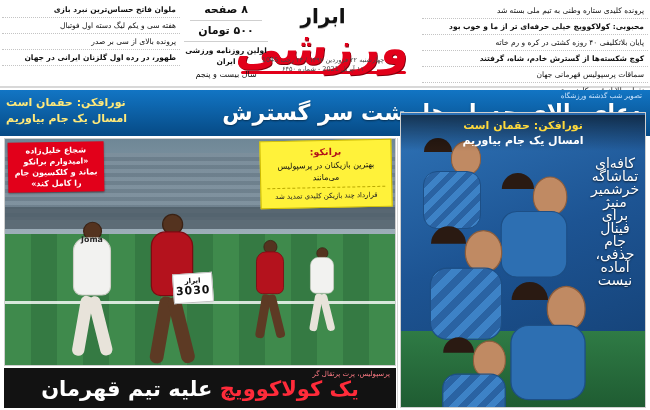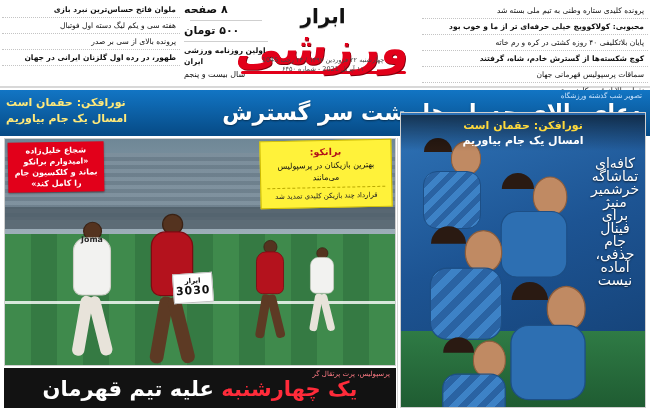--- a/index.html
+++ b/index.html
@@ -80,21 +80,21 @@
     top: 2px; left: 2px;
     width: 178px;
   }
   .mast-left .mini-head { border-bottom: 1px dotted #c4c4c4; }
 
   
   .mast-center {
     position: absolute;
     top: 2px; left: 184px;
     width: 84px;
-    text-align: left;
+    text-align: center;
   }
   .mc-line {
     font-size: 8px;
     color: #111;
     line-height: 12px;
     padding: 2px 0;
   }
   .mc-line.big { font-size: 11px; font-weight: bold; }
   .mc-sep { height: 1px; background: #cfcfcf; margin: 2px 6px; }
   .mc-first {
@@ -490,18 +490,18 @@
       <div>خرشمیر منیژ</div>
       <div>برای فینال جام</div>
       <div>حذفی، آماده</div>
       <div>نیست</div>
     </div>
   </div>
 
   <div class="bottom-bar">
     <div class="kick">پرسپولیس، پرت پرتقال گر</div>
     <div class="head">
-      <span class="red">یک چهارشنبه</span>
+      <span class="red">یک کولاکوویچ</span>
       <span>علیه تیم قهرمان</span>
     </div>
   </div>
 
 </div>
 
 </body></html>

